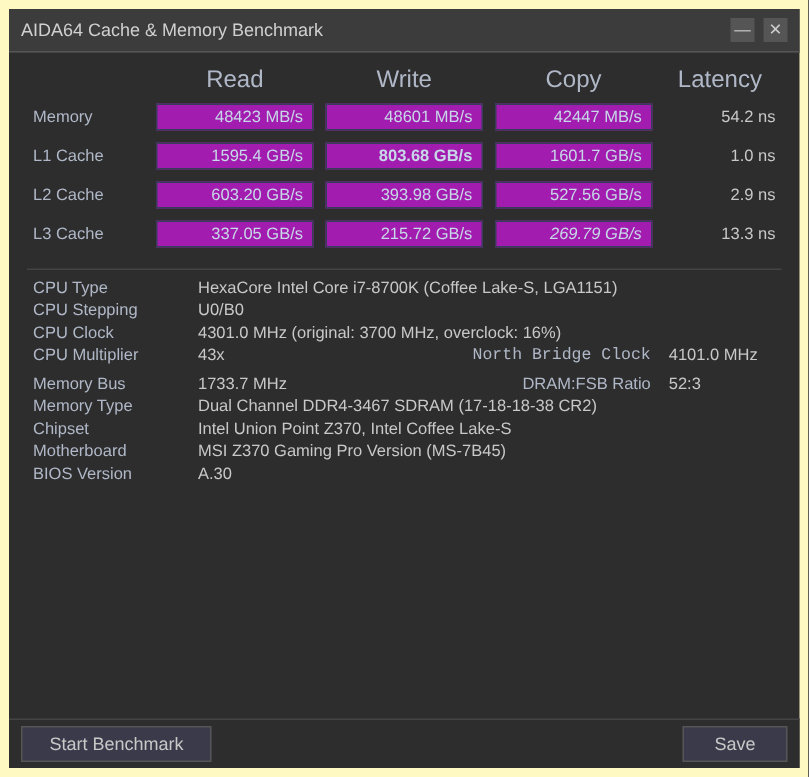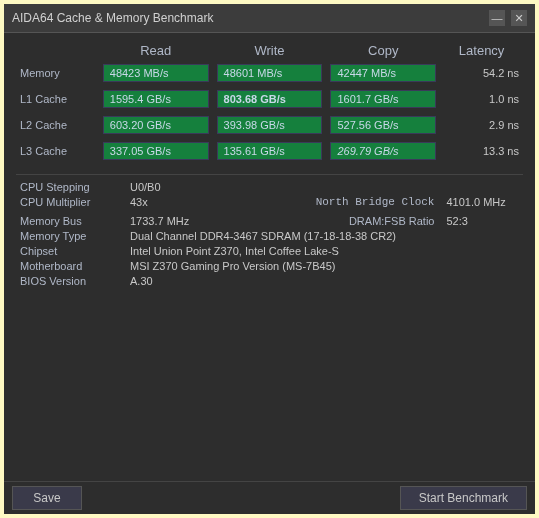--- a/index.html
+++ b/index.html
@@ -12,21 +12,21 @@
       color: #c8c8c8;
       overflow: hidden;
     }
 
     .window {
       width: 539px;
       height: 518px;
       display: flex;
       flex-direction: column;
       background: #2d2d2d;
-      border: 4px solid #fef9c3;
+      border: 6px solid #fef9c3;
     }
 
     .title-bar {
       background: #3c3c3c;
       padding: 6px 8px;
       display: flex;
       align-items: center;
       justify-content: space-between;
       border-bottom: 1px solid #555;
       flex-shrink: 0;
@@ -68,43 +68,43 @@
     .bench-table {
       width: 100%;
       border-collapse: collapse;
       margin-bottom: 8px;
     }
 
     .bench-table th {
       color: #b0b8c8;
       font-weight: normal;
       text-align: center;
-      font-size: 13px;
+      font-size: 16px;
       padding: 2px 4px 4px 4px;
     }
 
     .bench-table th:first-child { text-align: left; width: 80px; }
 
     .bench-table td {
       padding: 2px 4px;
       color: #c8c8c8;
       font-size: 11px;
     }
 
     .bench-table td:first-child {
       color: #b0b8c8;
       white-space: nowrap;
       margin-left: 16px;
     }
 
     .bench-value {
-      background: #15803d;
+      background: #a21caf;
       border: 1px solid #3a3a5a;
       color: #c8d8e8;
-      text-align: left;
+      text-align: right;
       padding: 2px 6px;
       font-size: 11px;
       white-space: nowrap;
       display: inline-block;
       width: 100%;
     }
 
     .bench-latency {
       color: #c8c8c8;
       text-align: right;
@@ -226,34 +226,42 @@
       <td style="padding:2px 4px;"><span class="bench-value">393.98 GB/s</span></td>
       <td style="padding:2px 4px;"><span class="bench-value">527.56 GB/s</span></td>
       <td class="bench-latency">2.9 ns</td>
     </tr>
           <tr>
             <td colspan="5" style="height:2px;"></td>
           </tr>
           <tr>
       <td style="color:#b0b8c8; padding: 2px 4px; font-size:11px;">L3 Cache</td>
       <td style="padding:2px 4px;"><span class="bench-value">337.05 GB/s</span></td>
-      <td style="padding:2px 4px;"><span class="bench-value">135.61 GB/s</span></td>
+      <td style="padding:2px 4px;"><span class="bench-value">215.72 GB/s</span></td>
       <td style="padding:2px 4px;font-style:italic;"><span class="bench-value">269.79 GB/s</span></td>
       <td class="bench-latency">13.3 ns</td>
     </tr>
         </tbody>
     </table>
 
     <div class="divider"></div>
 
     <table class="info-table">
       <tbody>
         <tr>
+          <td class="info-label">CPU Type</td>
+          <td class="info-value" colspan="3">HexaCore Intel Core i7-8700K  (Coffee Lake-S, LGA1151)</td>
+        </tr>
+        <tr>
           <td class="info-label">CPU Stepping</td>
           <td class="info-value" colspan="3">U0/B0</td>
+        </tr>
+        <tr>
+          <td class="info-label">CPU Clock</td>
+          <td class="info-value" colspan="3">4301.0 MHz  (original: 3700 MHz, overclock: 16%)</td>
         </tr>
         <tr>
           <td class="info-label">CPU Multiplier</td>
           <td class="info-value" style="width:160px">43x</td>
           <td class="info-value" style="color:#b0b8c8; text-align:right; padding-right:8px;font-family:Liberation Mono, monospace;">North Bridge Clock</td>
           <td class="info-value">4101.0 MHz</td>
         </tr>
         <tr>
             <td colspan="4" style="height:4px;"></td>
           </tr>
@@ -278,17 +286,17 @@
         <tr>
           <td class="info-label">BIOS Version</td>
           <td class="info-value" colspan="3">A.30</td>
         </tr>
       </tbody>
     </table>
 
   </div>
 
   <div class="bottom-bar">
+    <button class="action-btn">Start Benchmark</button>
     <button class="action-btn">Save</button>
-    <button class="action-btn">Start Benchmark</button>
   </div>
 
 </div>
 
 </body></html>

